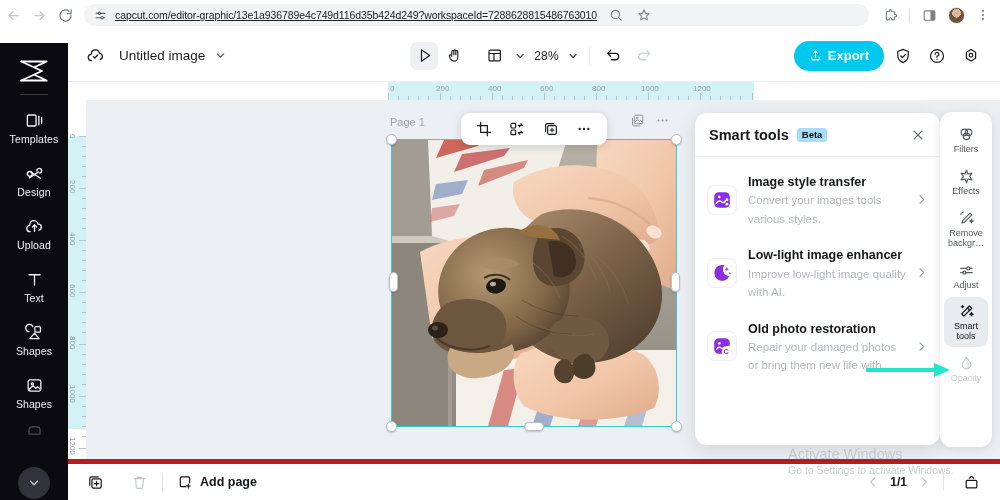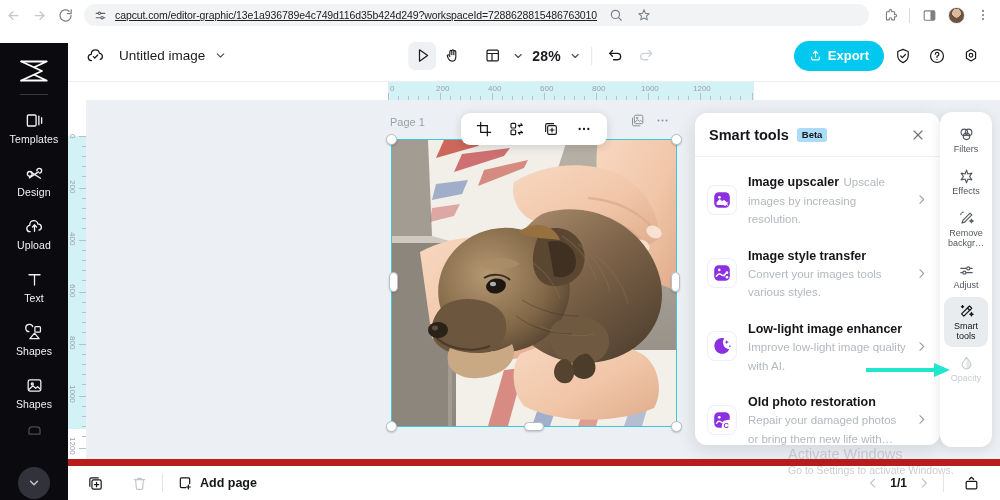--- a/index.html
+++ b/index.html
@@ -82,21 +82,21 @@
   .hdr-center {
     position: absolute; left: 50%; transform: translateX(-50%);
     display: flex; align-items: center; gap: 2px;
   }
   .tool-sq {
     width: 28px; height: 28px; border-radius: 7px;
     display: flex; align-items: center; justify-content: center; color: #1b1b1f;
   }
   .tool-sq.active { background: #eef0f3; }
   .zoom-grp { display: flex; align-items: center; margin-left: 6px; }
-  .zoom-val { font-size: 14px; color: #1b1b1f; font-weight: 700; letter-spacing: .2px; }
+  .zoom-val { font-size: 12px; color: #1b1b1f; font-weight: 400; letter-spacing: .2px; }
   .thin-div { width: 1px; height: 18px; background: #e2e4e8; margin: 0 8px; }
   .hdr-right {
     position: absolute; right: 14px; display: flex; align-items: center; gap: 4px;
   }
   .export-btn {
     display: flex; align-items: center; gap: 6px;
     background: #00c8ef; color: #ffffff;
     height: 30px; padding: 0 15px; border-radius: 16px;
     font-size: 13px; font-weight: 700; border: none;
   }
@@ -197,21 +197,21 @@
   .rr-item.dim { color: #c8ccd1; }
   .rr-label { font-size: 9px; line-height: 1.1; text-align: center; }
 
   .arrow-anno {
     position: absolute; left: 866px; top: 362px; width: 84px; height: 16px; z-index: 12;
   }
 
   
   .bottom-bar {
     position: absolute; left: 68px; top: 459px; width: 932px; height: 41px;
-    background: #ffffff; border-top: 7px solid #b91c1c;
+    background: #ffffff; border-top: 5px solid #b91c1c;
     display: flex; align-items: center;
   }
   .bb-ico { width: 30px; height: 30px; display:flex; align-items:center; justify-content:center; color:#15161a; }
   .bb-ico.dim { color: #c4c8cd; }
   .bb-addpage {
     display: flex; align-items: center; gap: 7px; margin-left: 6px;
     font-size: 12.5px; font-weight: 600; color: #15161a;
   }
   .bb-right { margin-left: auto; display: flex; align-items: center; gap: 4px; padding-right: 14px; }
   .pager { display: flex; align-items: center; gap: 10px; color: #c1c6cc; }
@@ -743,39 +743,20 @@
       <span class="panel-close">
         <svg width="16" height="16" viewBox="0 0 24 24" fill="none" stroke="currentColor" stroke-width="1.7" stroke-linecap="round">
             <line x1="6" y1="6" x2="18" y2="18"></line>
             <line x1="18" y1="6" x2="6" y2="18"></line>
           </svg>
       </span>
     </div>
 
     <div class="panel-list">
 
-      <div class="tool-row">
-        <span class="tool-icon">
-          <svg width="22" height="22" viewBox="0 0 24 24">
-              <rect x="3.5" y="3.5" width="17" height="17" rx="5" fill="#8b2fe0"></rect>
-              <circle cx="9.2" cy="9" r="1.5" fill="#fff"></circle>
-              <path d="M6 14.6 9.6 11l2.6 2.4 2-1.6 3.4 3.2v1.4a1 1 0 0 1-1 1H7a1 1 0 0 1-1-1z" fill="#fff"></path>
-              <text x="12.2" y="18.4" font-size="5.4" font-family="Liberation Sans, sans-serif" font-weight="bold" fill="#fff">4K</text>
-            </svg>
-        </span>
-        <span class="tool-txt">
-          <span class="tool-name">Image upscaler</span>
-          <span class="tool-desc">Upscale images by increasing resolution.</span>
-        </span>
-        <span class="tool-arrow">
-          <svg width="13" height="13" viewBox="0 0 24 24" fill="none" stroke="currentColor" stroke-width="2" stroke-linecap="round" stroke-linejoin="round">
-              <polyline points="9 5 16 12 9 19"></polyline>
-            </svg>
-        </span>
-      </div>
 
       <div class="tool-row">
         <span class="tool-icon">
           <svg width="22" height="22" viewBox="0 0 24 24">
               <rect x="3.5" y="3.5" width="17" height="17" rx="5" fill="#8b2fe0"></rect>
               <circle cx="9" cy="8.6" r="1.4" fill="#fff"></circle>
               <path d="M5.8 15.6c2-3 4-3.2 5.6-1.6 1.4 1.4 3 1 4.4-1.2" stroke="#fff" stroke-width="1.6" fill="none" stroke-linecap="round"></path>
               <circle cx="17.4" cy="11.6" r="1.5" fill="#fff"></circle>
               <circle cx="17.4" cy="16.6" r="1.5" fill="#fff"></circle>
               <path d="M16.1 12.6 14.4 15.6" stroke="#fff" stroke-width="1.2"></path>

